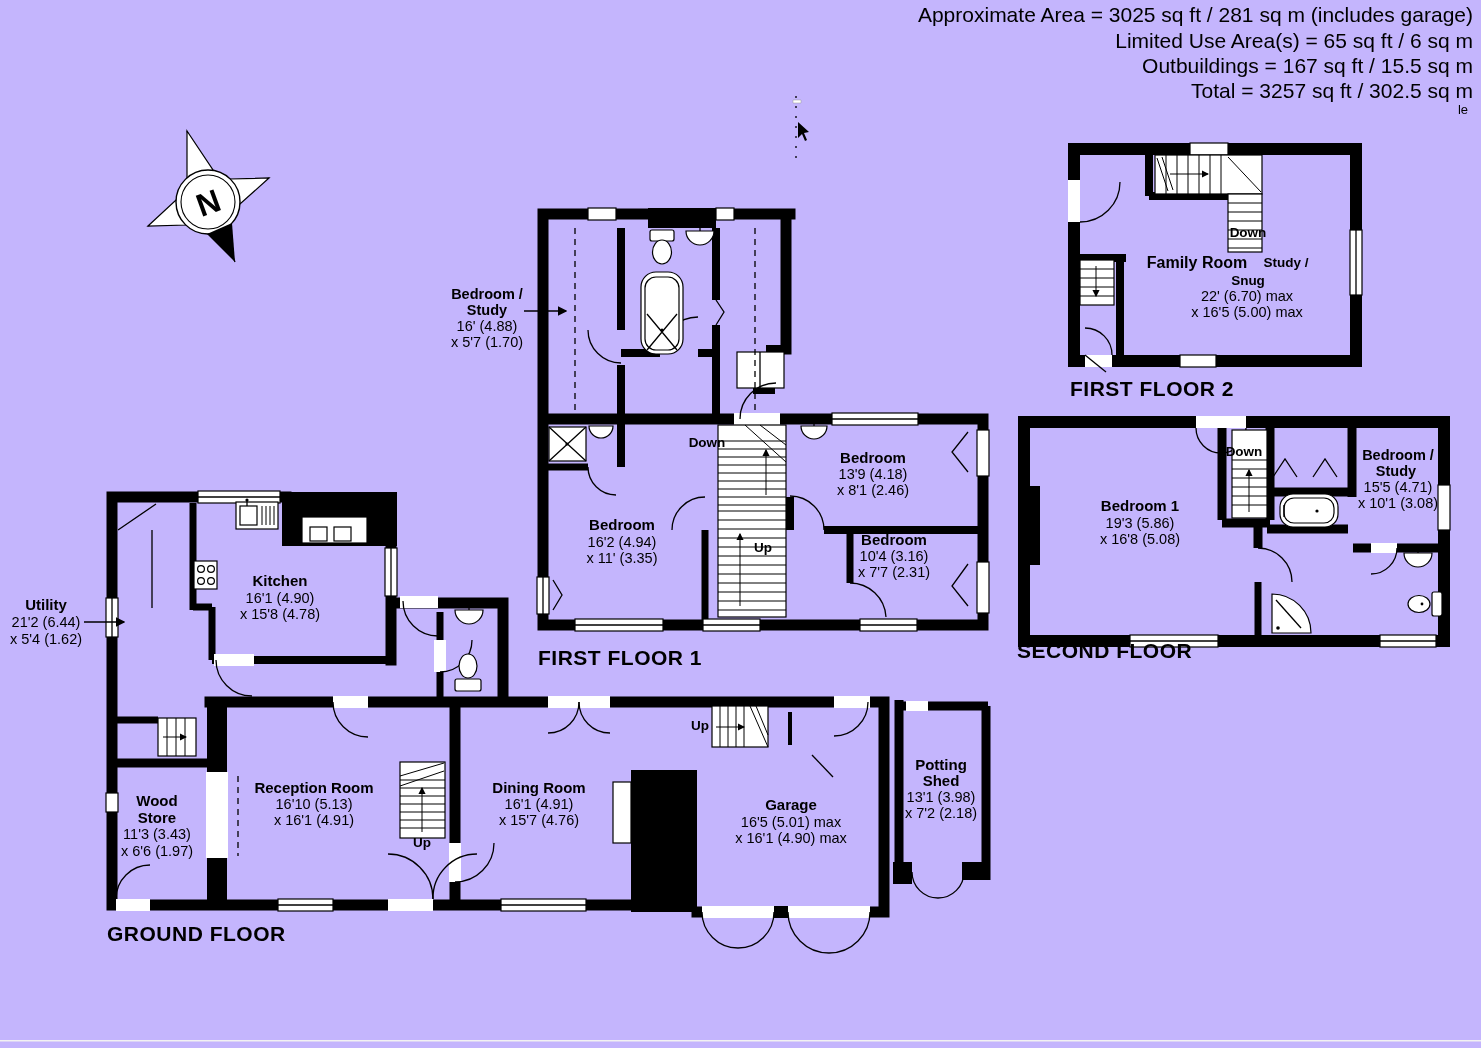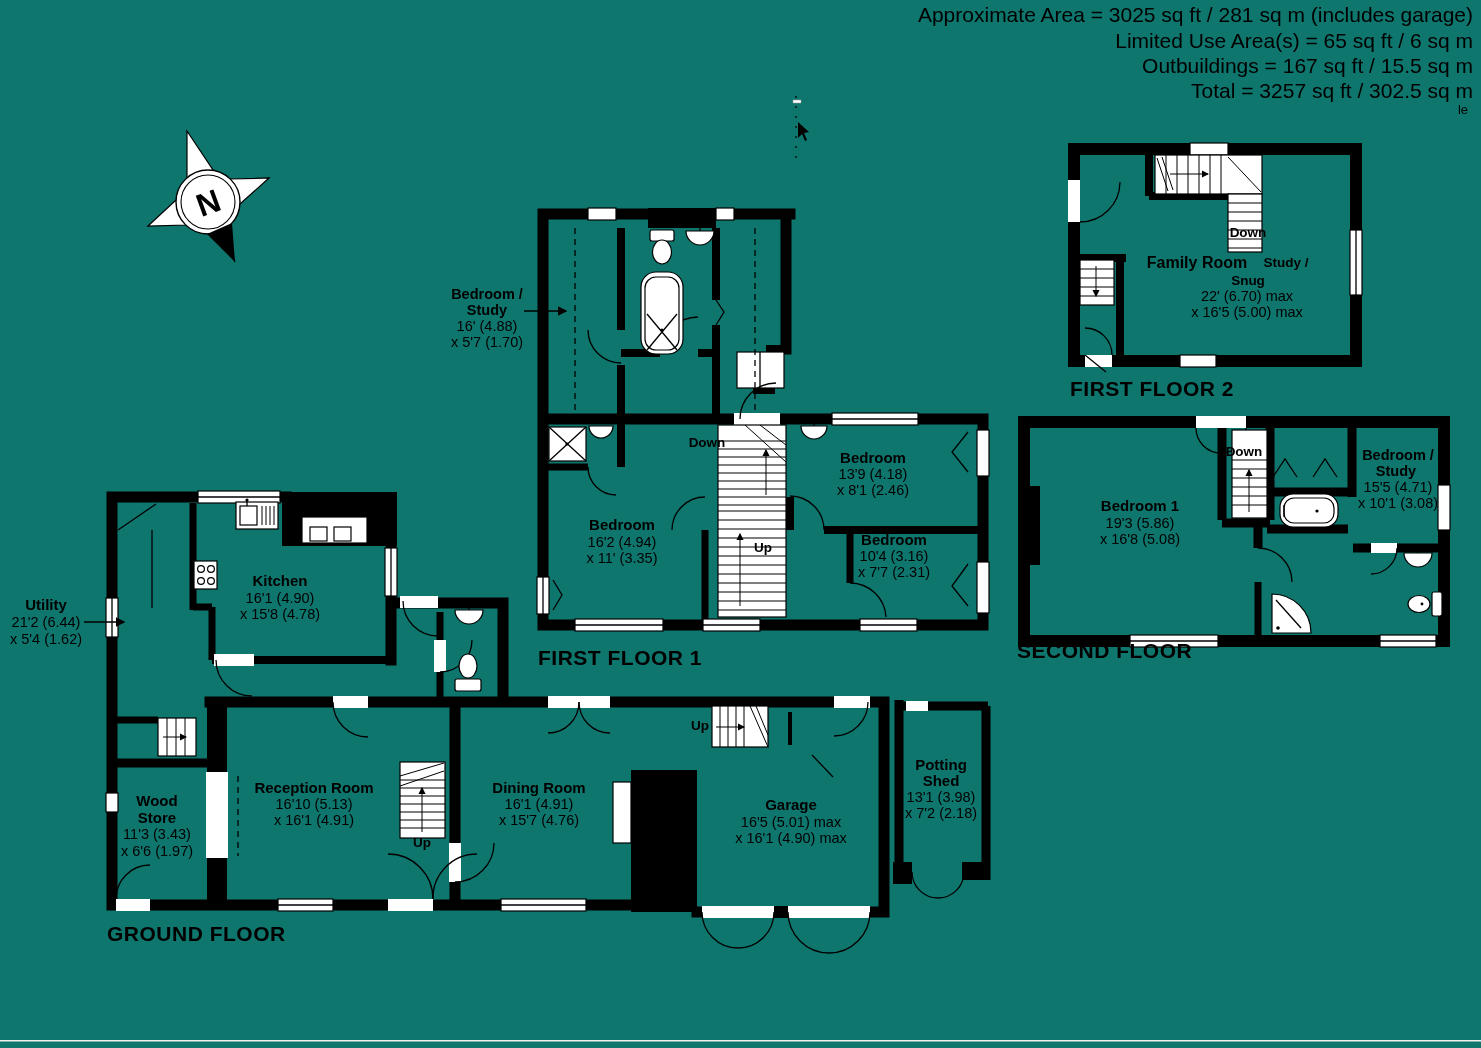--- a/index.html
+++ b/index.html
@@ -1,16 +1,16 @@
 <!DOCTYPE html>
 <html><head>
 <meta charset="utf-8">
 <style>
   html,body{margin:0;padding:0;background:#fff;}
-  .page{position:relative;width:1481px;height:1048px;background:#0f766e;overflow:hidden;
+  .page{position:relative;width:1481px;height:1048px;background:#c4b5fd;overflow:hidden;
         font-family:"Liberation Sans", sans-serif;}
   svg{position:absolute;left:0;top:0;}
   svg text{fill:#000;font-family:"Liberation Sans", sans-serif;}
   .sum{font-size:21px;font-weight:400;}
   .frag{font-size:13px;font-weight:400;}
   .ti{font-size:21px;font-weight:700;letter-spacing:.5px;}
   .rn{font-size:15px;font-weight:700;}
   .rn2{font-size:14.5px;font-weight:700;}
   .rd{font-size:14.5px;font-weight:400;}
   .st{font-size:13.5px;font-weight:700;}

